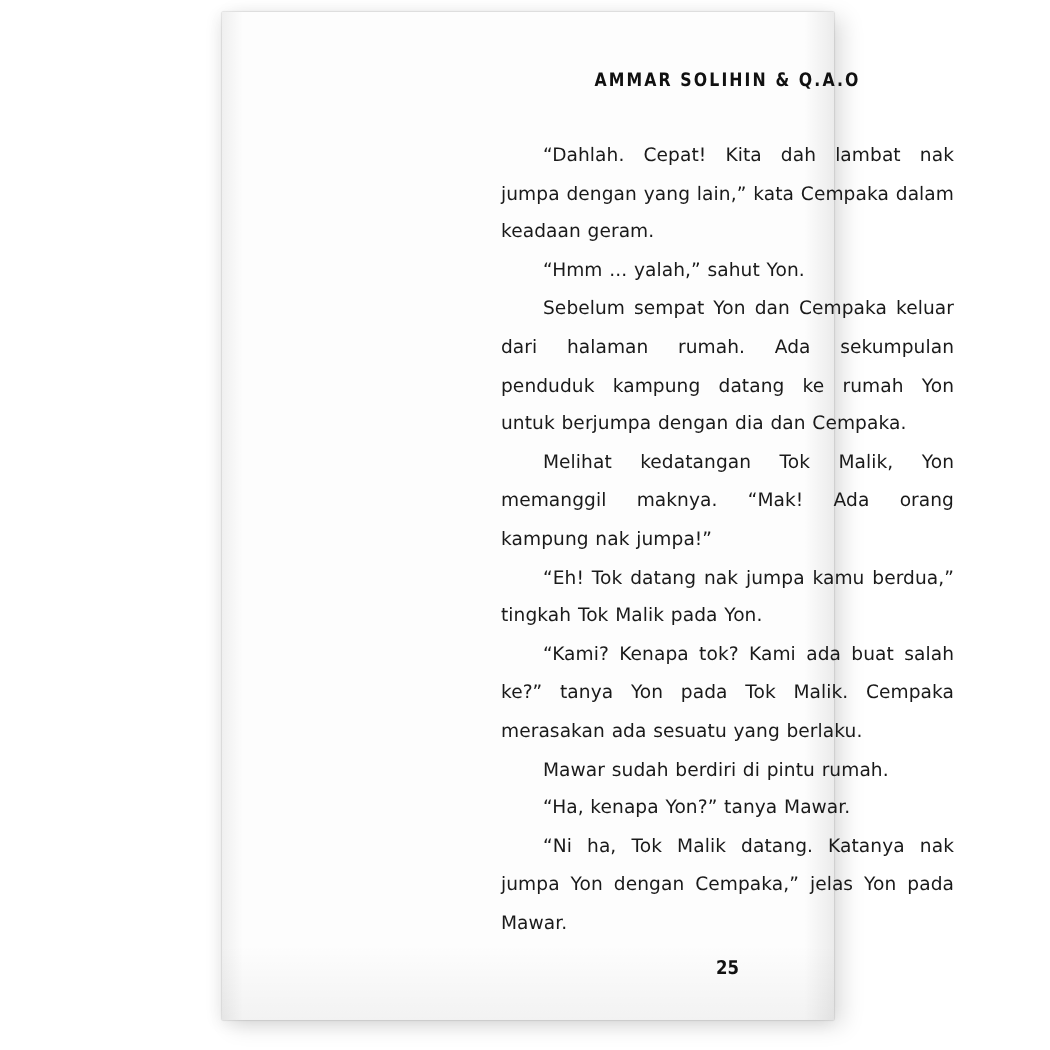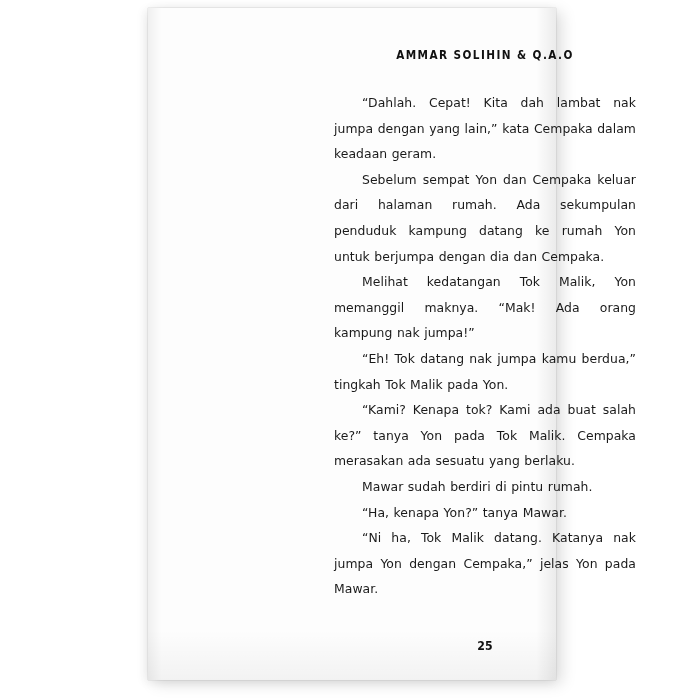--- a/index.html
+++ b/index.html
@@ -152,20 +152,21 @@
 datang
 jumpa</div>
 
   <div class="book-page">
     <div class="page-inner">
 
       <div class="running-head">AMMAR SOLIHIN &amp; Q.A.O</div>
 
       <div class="body-text">
         <p>“Dahlah. Cepat! Kita dah lambat nak jumpa dengan yang lain,” kata Cempaka dalam keadaan geram.</p>
+        <p>“Hmm ... yalah,” sahut Yon.</p>
         <p>Sebelum sempat Yon dan Cempaka keluar dari halaman rumah. Ada sekumpulan penduduk kampung datang ke rumah Yon untuk berjumpa dengan dia dan Cempaka.</p>
         <p>Melihat kedatangan Tok Malik, Yon memanggil maknya. “Mak! Ada orang kampung nak jumpa!”</p>
         <p>“Eh! Tok datang nak jumpa kamu berdua,” tingkah Tok Malik pada Yon.</p>
         <p>“Kami? Kenapa tok? Kami ada buat salah ke?” tanya Yon pada Tok Malik. Cempaka merasakan ada sesuatu yang berlaku.</p>
         <p>Mawar sudah berdiri di pintu rumah.</p>
         <p>“Ha, kenapa Yon?” tanya Mawar.</p>
         <p>“Ni ha, Tok Malik datang. Katanya nak jumpa Yon dengan Cempaka,” jelas Yon pada Mawar.</p>
       </div>
 
       <div class="page-number">25</div>

